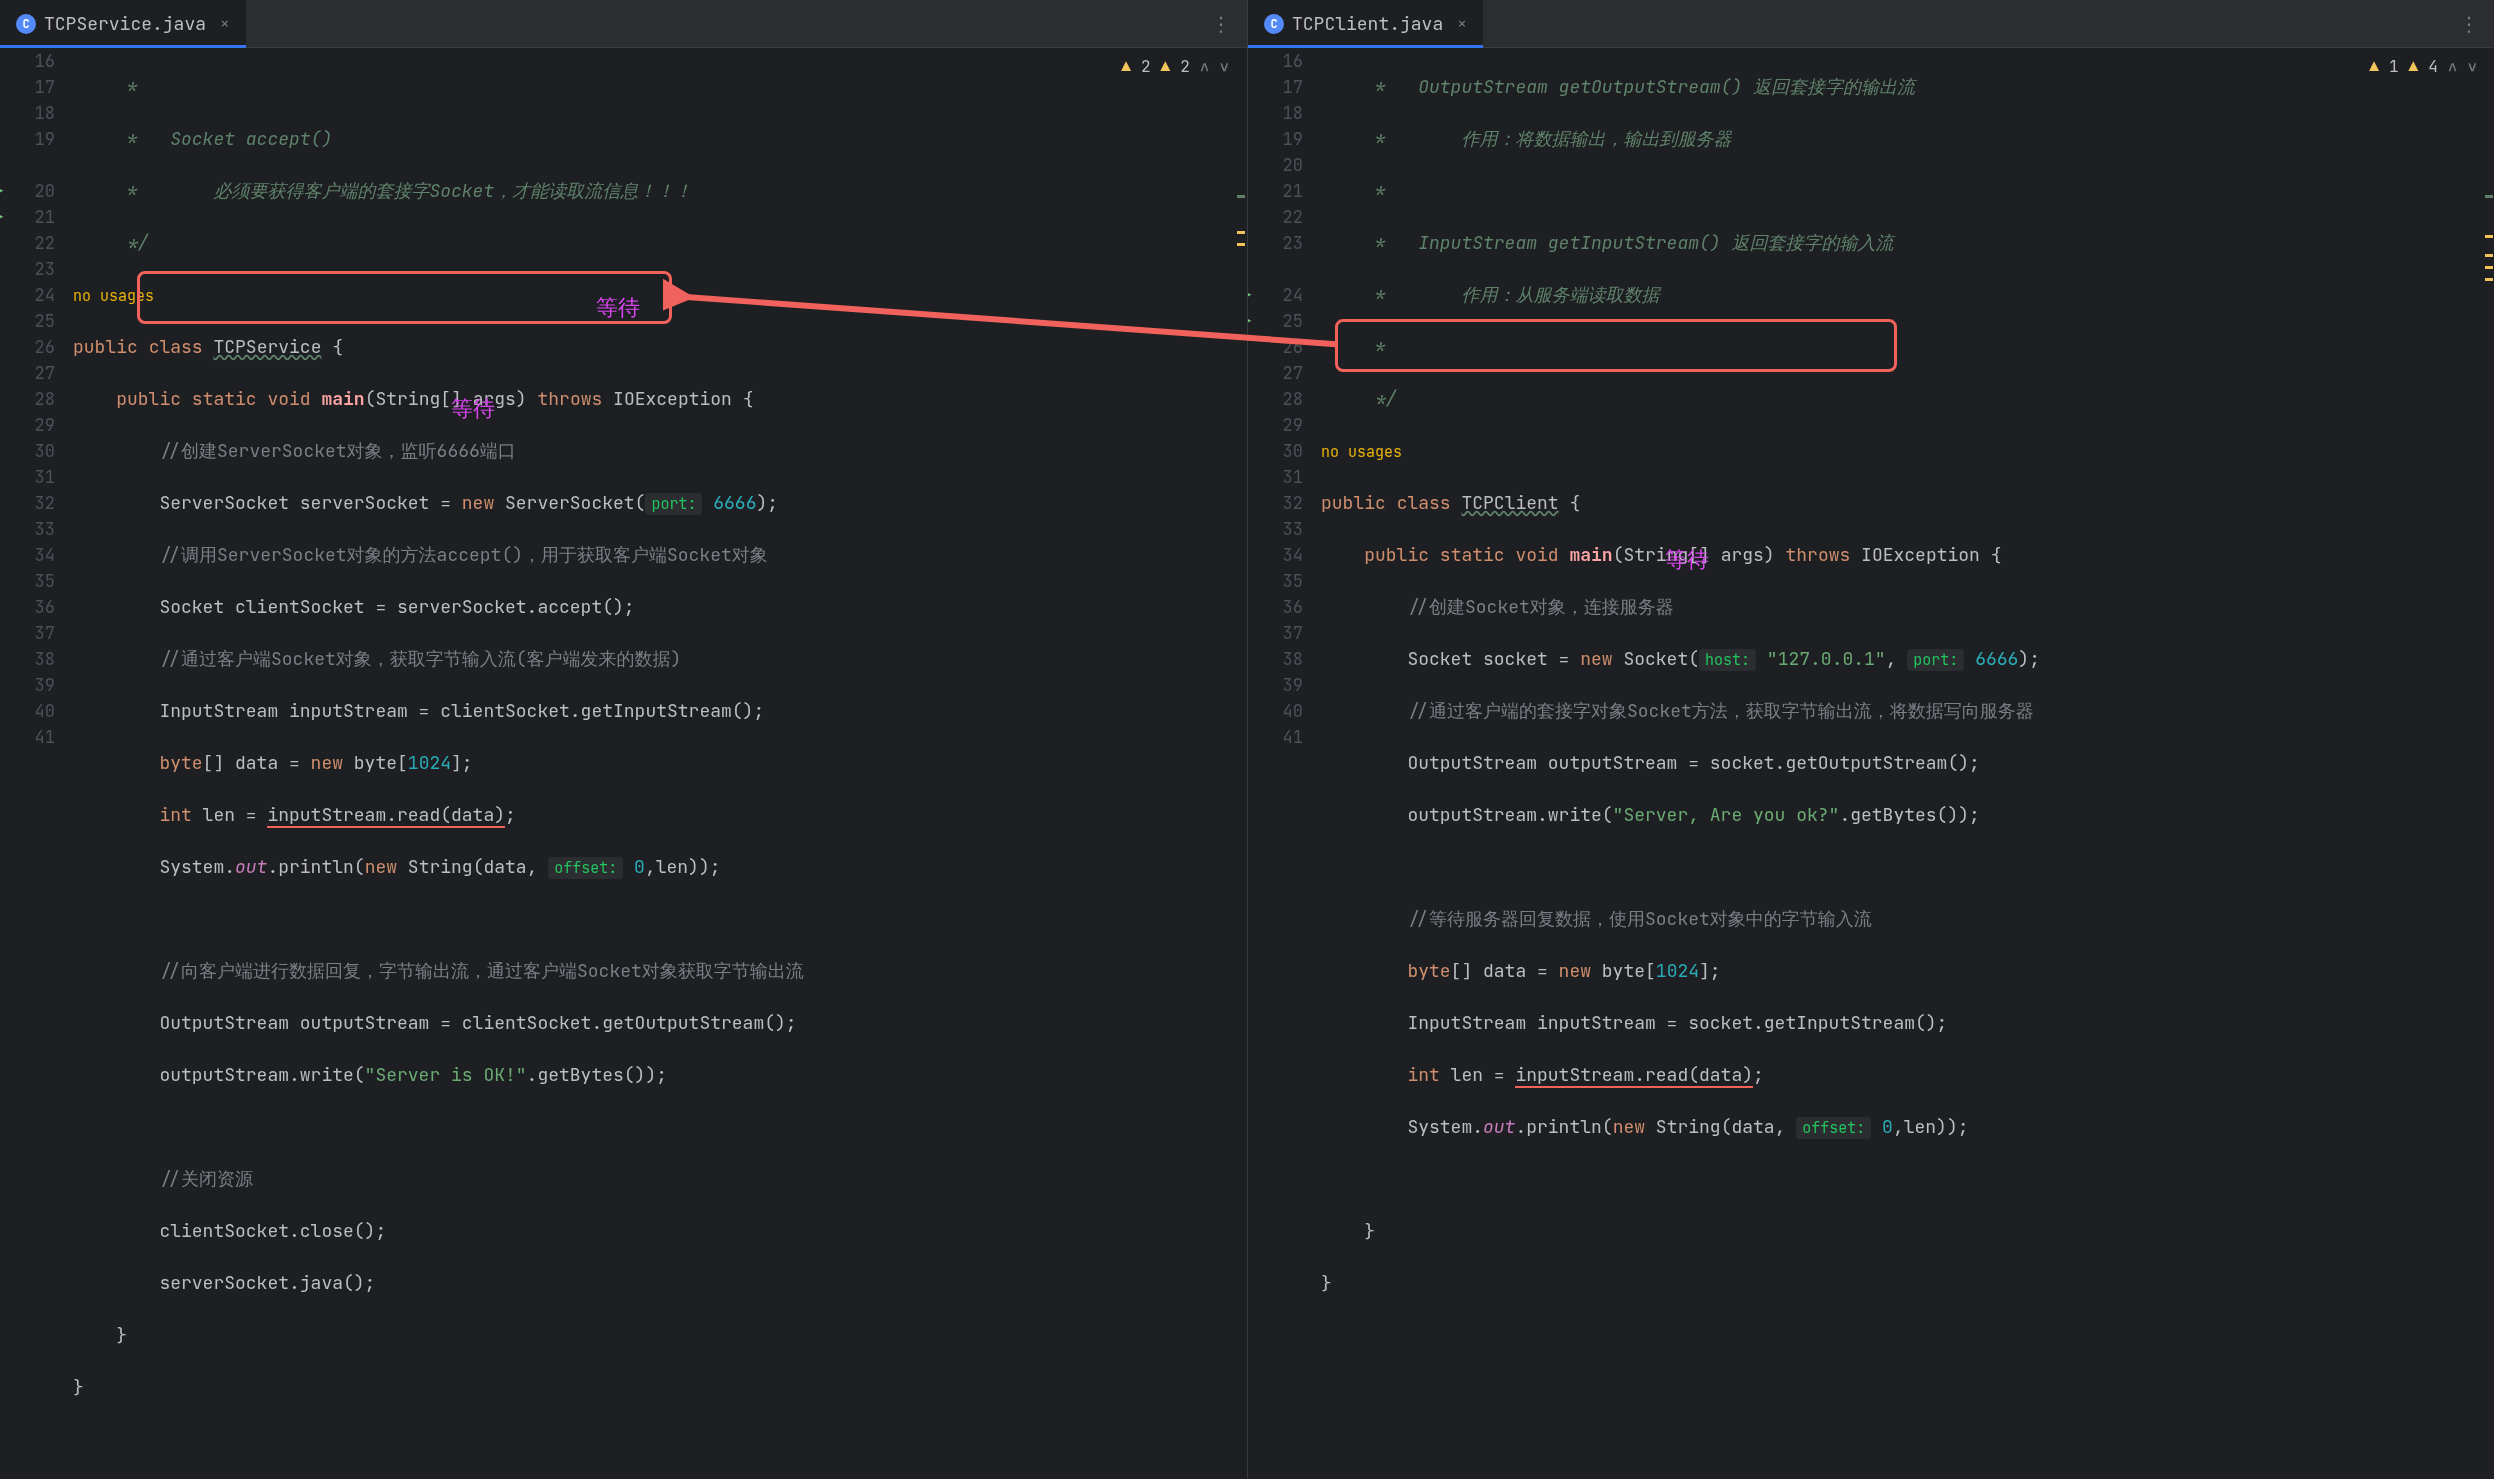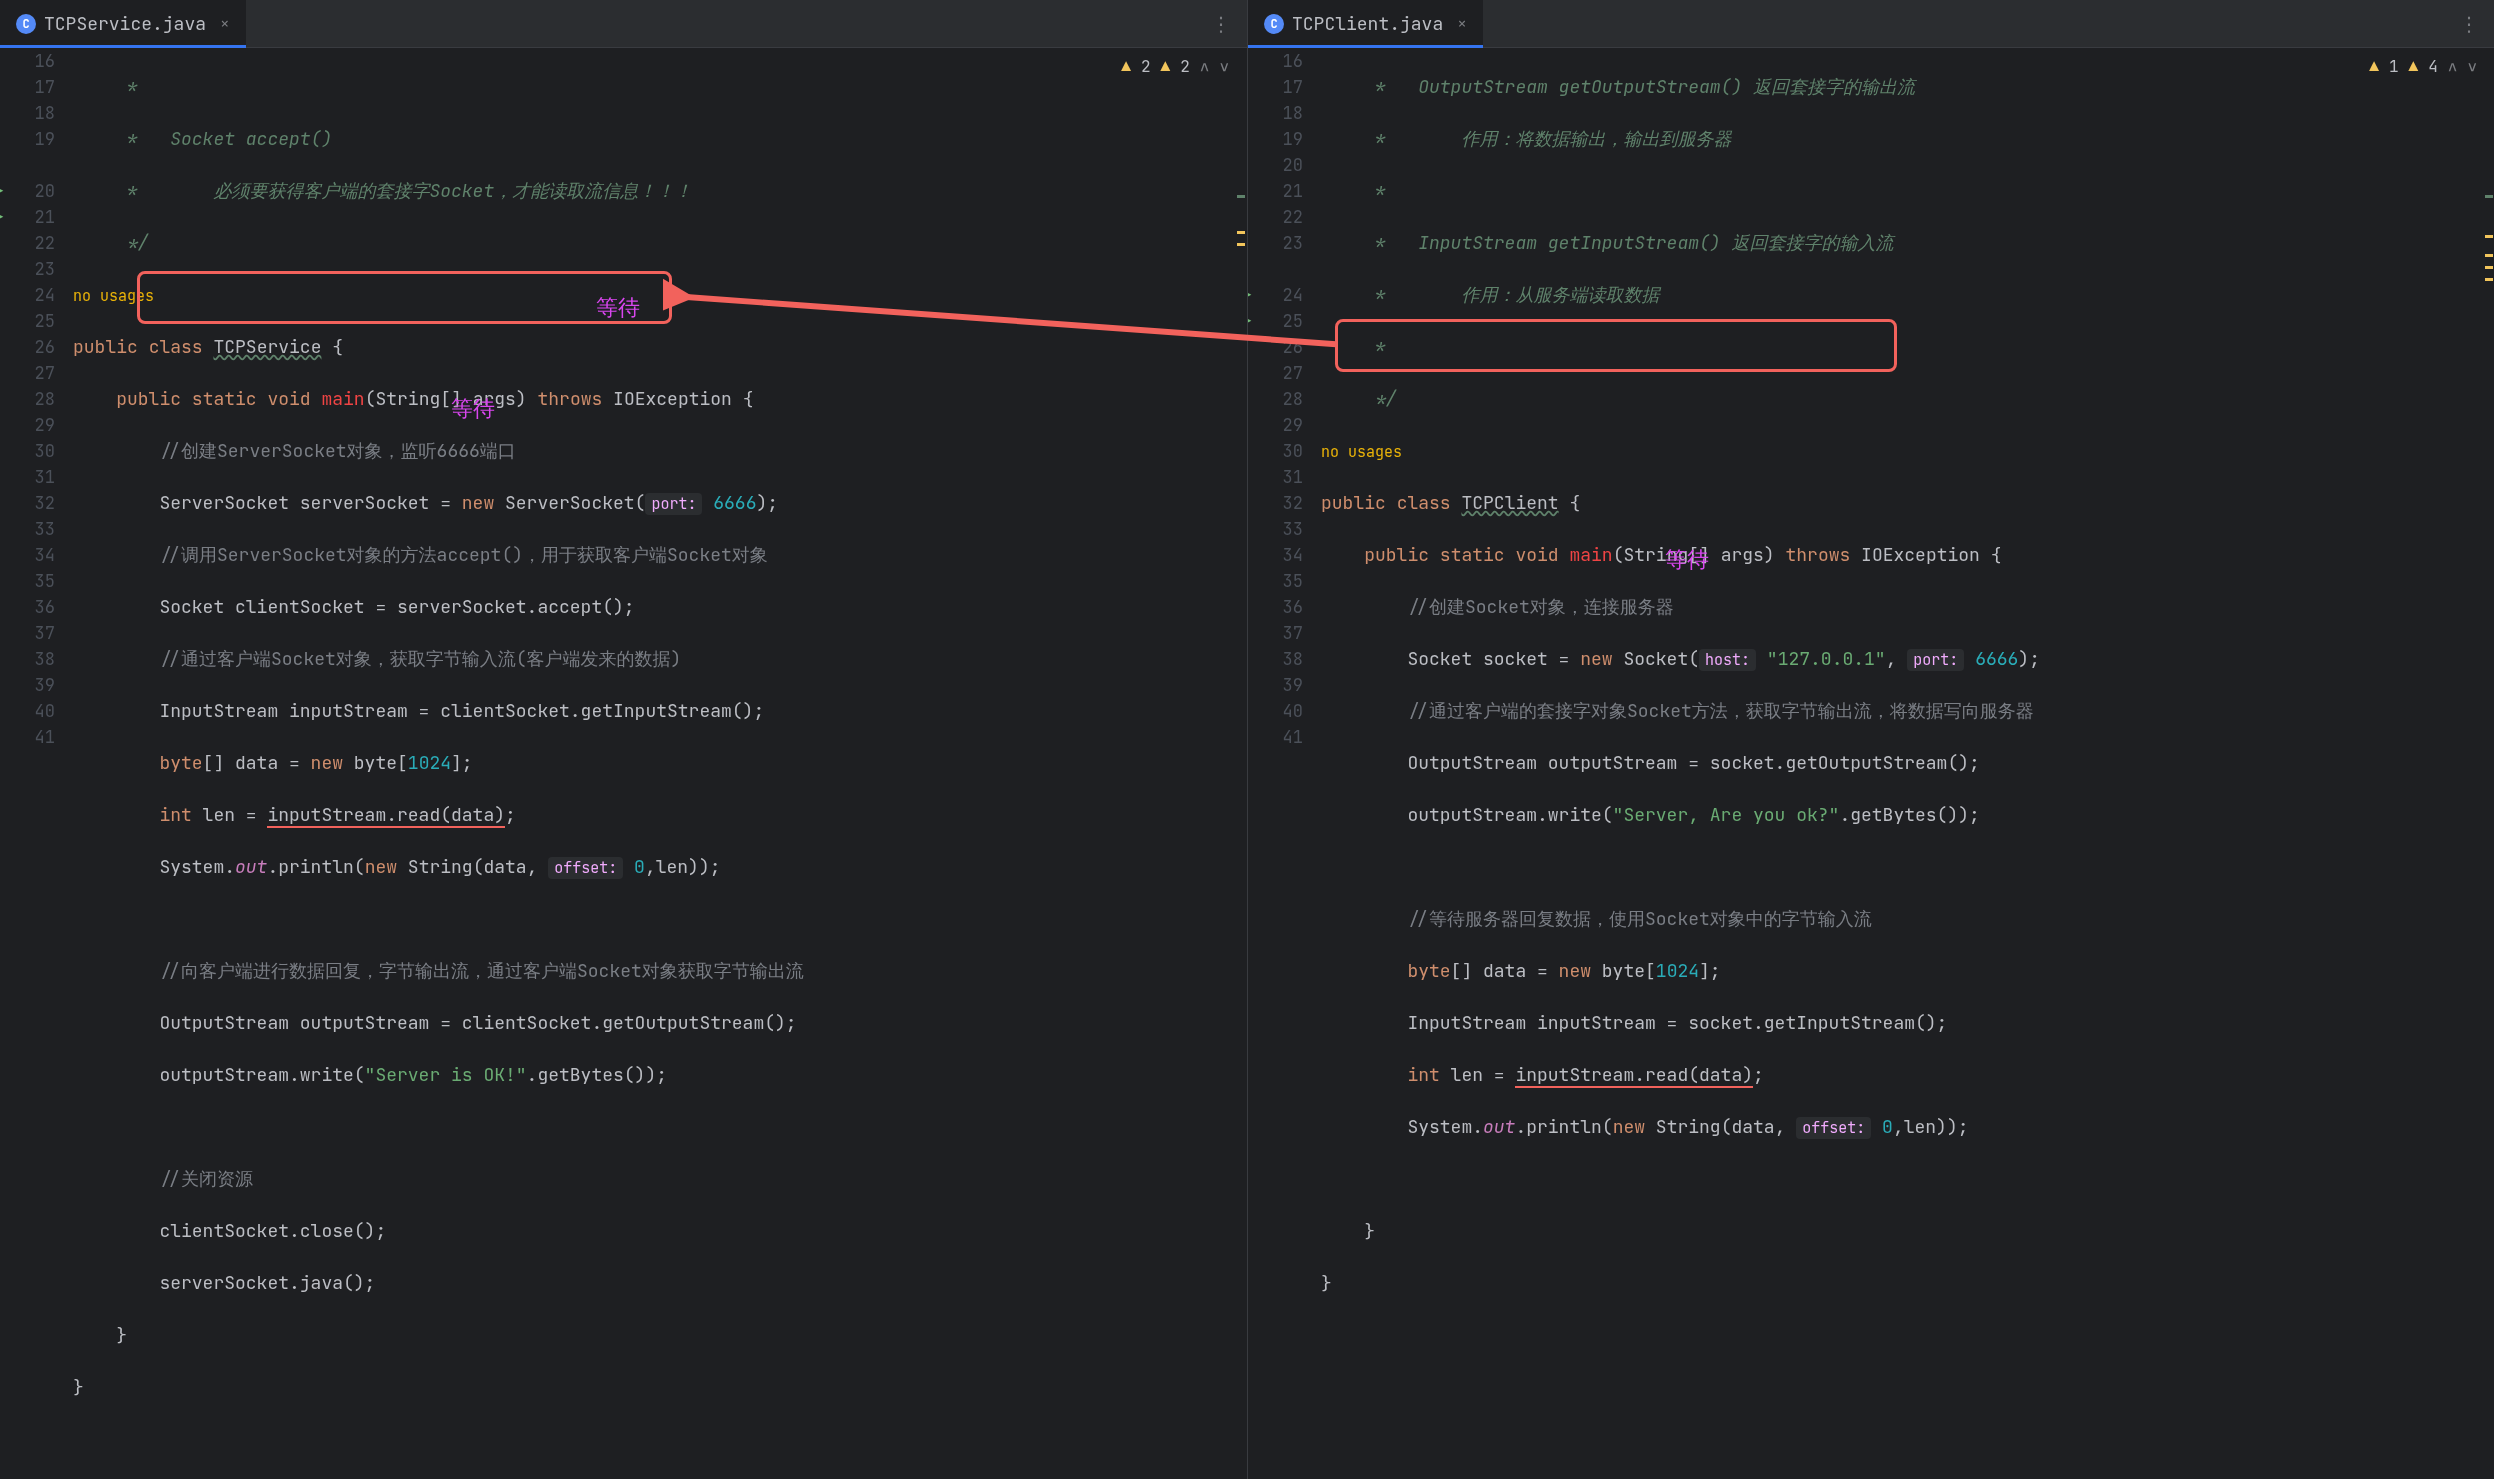--- a/index.html
+++ b/index.html
@@ -19,22 +19,22 @@
 .gutter .gline { height: 26px; position: relative; }
 .runicon { position: absolute; left: -4px; top: 50%; transform: translateY(-50%); color: #73bd79; font-size: 12px; }
 .code { flex:1; font-size: 18px; line-height: 26px; white-space: pre; overflow: hidden; position: relative; padding-left: 6px; }
 .code .cline { height: 26px; }
 .kw { color: #cf8e6d; }
 .strlit { color: #6aab73; }
 .cmt { color: #7a7e85; }
 .doccmt { color: #5f826b; font-style: italic; }
 .num { color: #2aacb8; }
 .static { color: #c77dbb; font-style: italic; }
-.fn { color: #ef4444; }
-.paramhint { color: #f0abfc; background: #2b2d30; border-radius: 4px; padding: 1px 6px; font-size: 15px; font-style: normal; }
+.fn { color: #fca5a5; font-weight: bold; }
+.paramhint { color: #22c55e; background: #2b2d30; border-radius: 4px; padding: 1px 6px; font-size: 15px; font-style: normal; }
 .ul-red { border-bottom: 2px solid #f2625c; }
 .classname { color: #bcbec4; }
 .squiggle { text-decoration: underline wavy #5f826b; }
 .usages { color: #eab308; font-size: 15px; }
 .inspect { position: absolute; top: 6px; right: 12px; display: flex; gap: 10px; align-items: center; font-size: 16px; color: #bcbec4; z-index: 5; background: #1e1f22; padding: 2px 6px; }
 .warn-icon { color: #f2c55c; }
 .caret { color: #7a7c80; font-size: 16px; }
 .scrollstrip { position: absolute; right:0; top:48px; bottom:0; width: 12px; background: #1e1f22; }
 .scrollstrip .mark { position: absolute; left:2px; right:2px; height:3px; }
 .scrollstrip .y { background: #f2c55c; }

